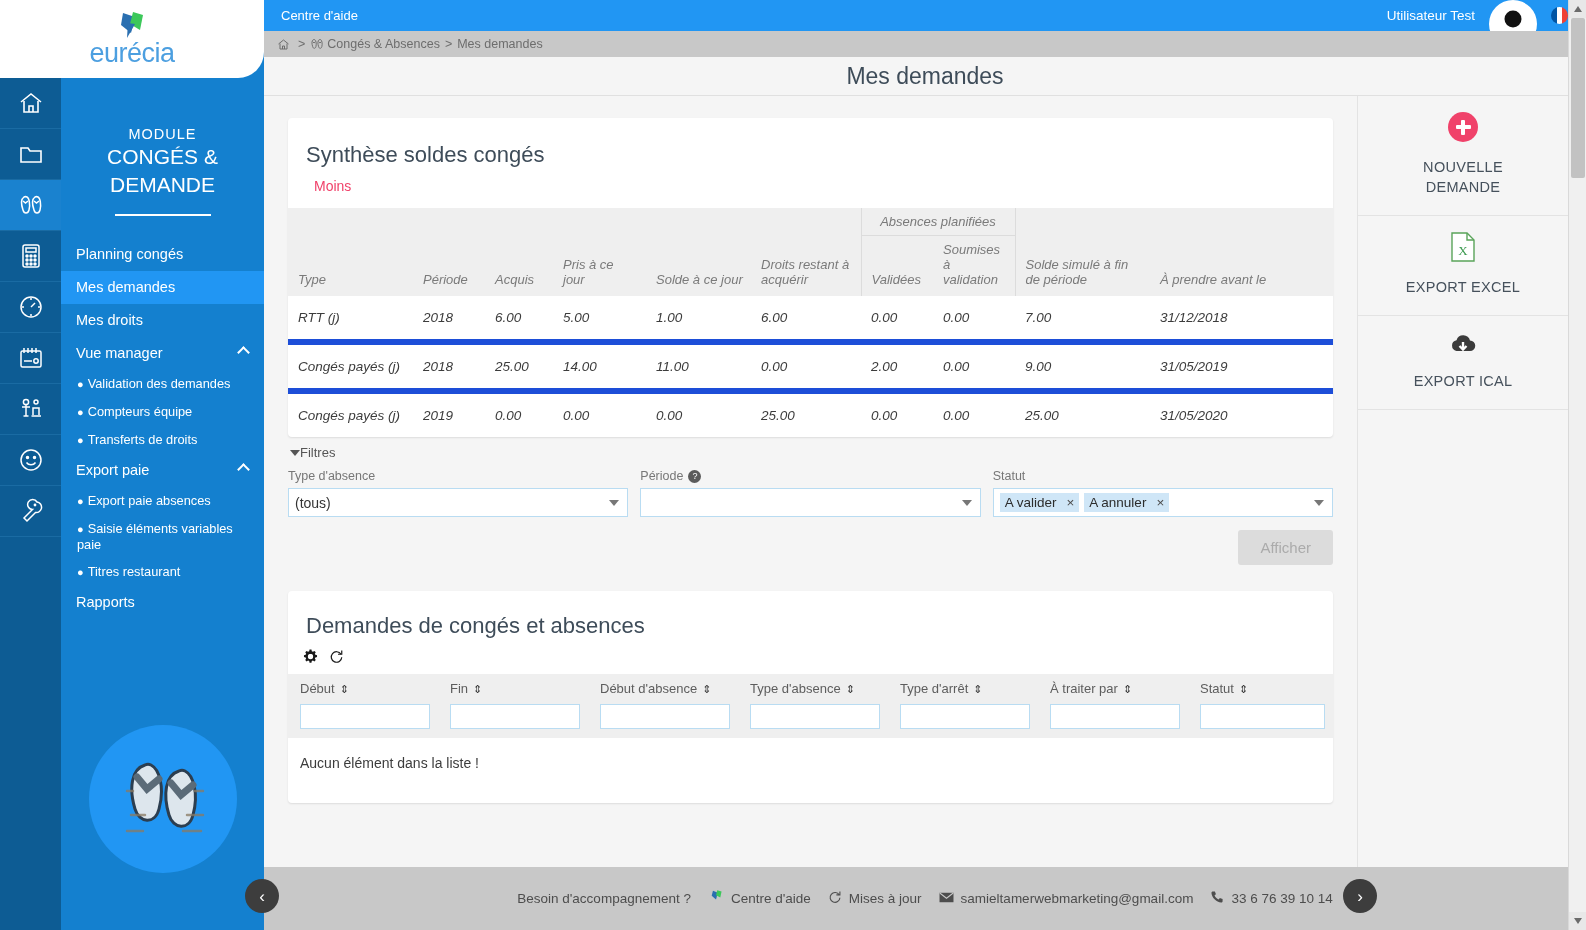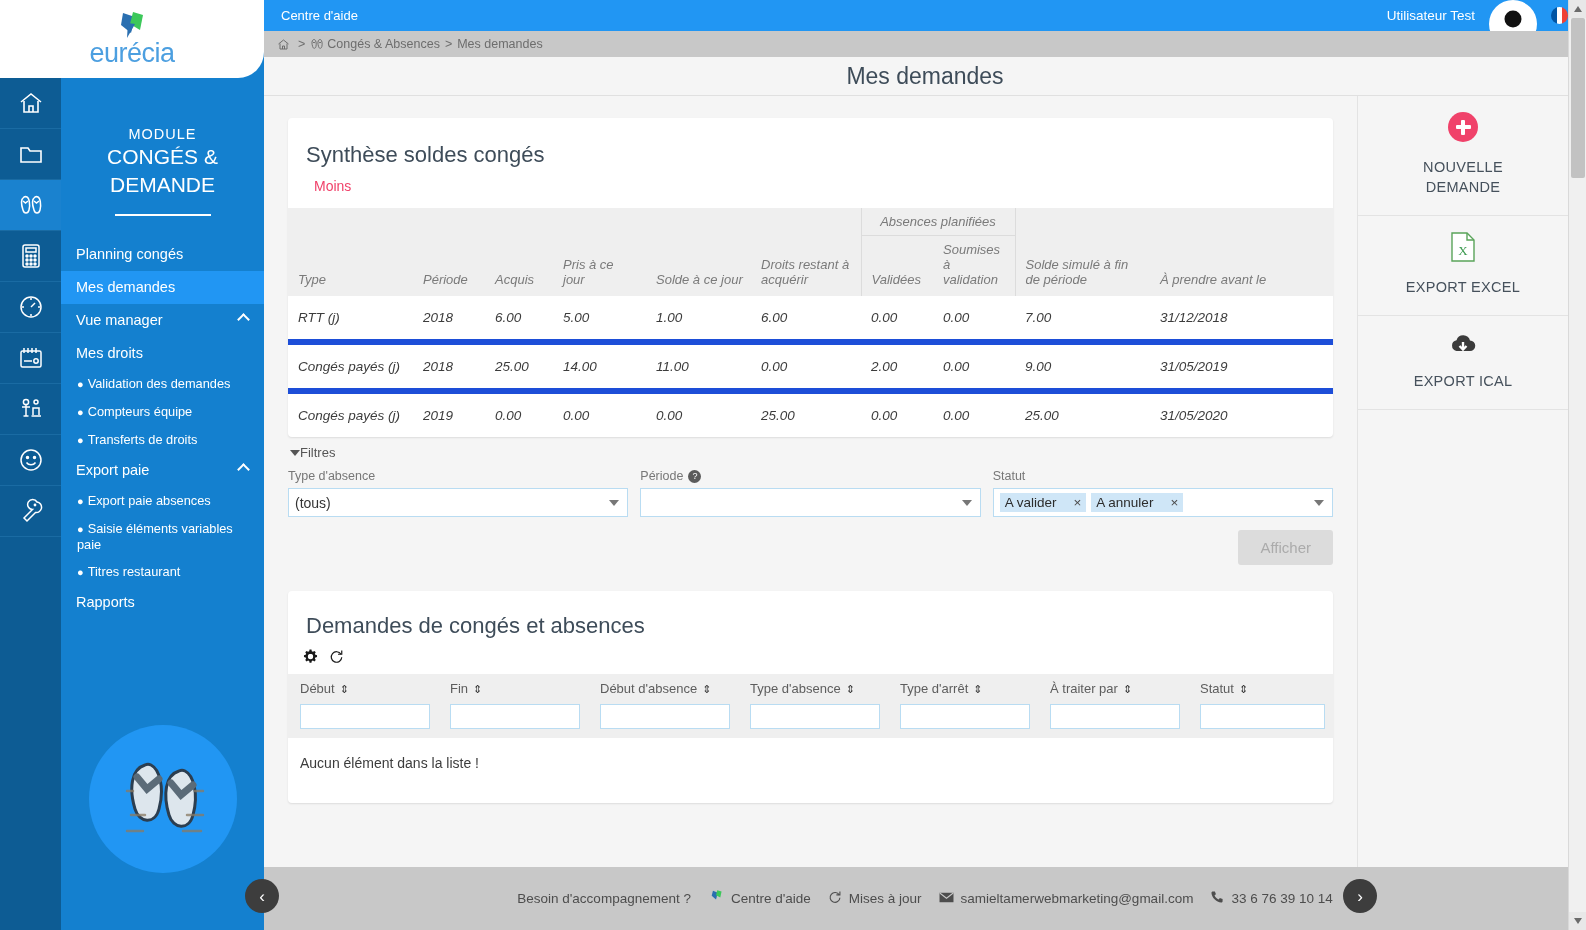--- a/index.html
+++ b/index.html
@@ -194,21 +194,21 @@
     height: 29px; border: 1px solid #b9dcf2; background: #fff;
     display:flex; align-items:center; padding: 0 6px;
     font-size: 14px; color: #333; position: relative; cursor: pointer;
   }
   .select-box .arrow {
     position:absolute; right:8px; top:11px;
     width:0;height:0;border-left:5px solid transparent;border-right:5px solid transparent;border-top:6px solid #777;
   }
   .tag {
     background: #cfe6f7; color: #2c2c2c; font-size: 13.5px;
-    padding: 2px 5px; margin-right: 5px; display:inline-flex; align-items:center; gap:17px;
+    padding: 2px 5px; margin-right: 5px; display:inline-flex; align-items:center; gap:10px;
   }
   .tag .x { color:#4a4a4a; cursor:pointer; }
   .afficher-row { display:flex; justify-content:flex-end; margin: 13px 24px 0 24px; }
   .btn-afficher {
     background: #dcdcdc; color: #ababab; border: none;
     font-size: 15px; padding: 9px 22px; border-radius: 3px; cursor: default;
   }
 
   
   .card2 { margin-top: 26px; padding-bottom: 10px; }
@@ -400,25 +400,25 @@
       </div>
 
       <div class="nav-list">
         <div class="nav-item">
           <span>Planning congés</span>
         </div>
         <div class="nav-item active">
           <span>Mes demandes</span>
         </div>
         <div class="nav-item">
+          <span>Mes droits</span>
+        </div>
+        <div class="nav-item">
           <span>Vue manager</span>
           <span class="chev"></span>
-        </div>
-        <div class="nav-item">
-          <span>Mes droits</span>
         </div>
         <div class="nav-sub">
           <span class="bullet">●</span><span>Validation des demandes</span>
         </div>
         <div class="nav-sub">
           <span class="bullet">●</span><span>Compteurs équipe</span>
         </div>
         <div class="nav-sub">
           <span class="bullet">●</span><span>Transferts de droits</span>
         </div>

